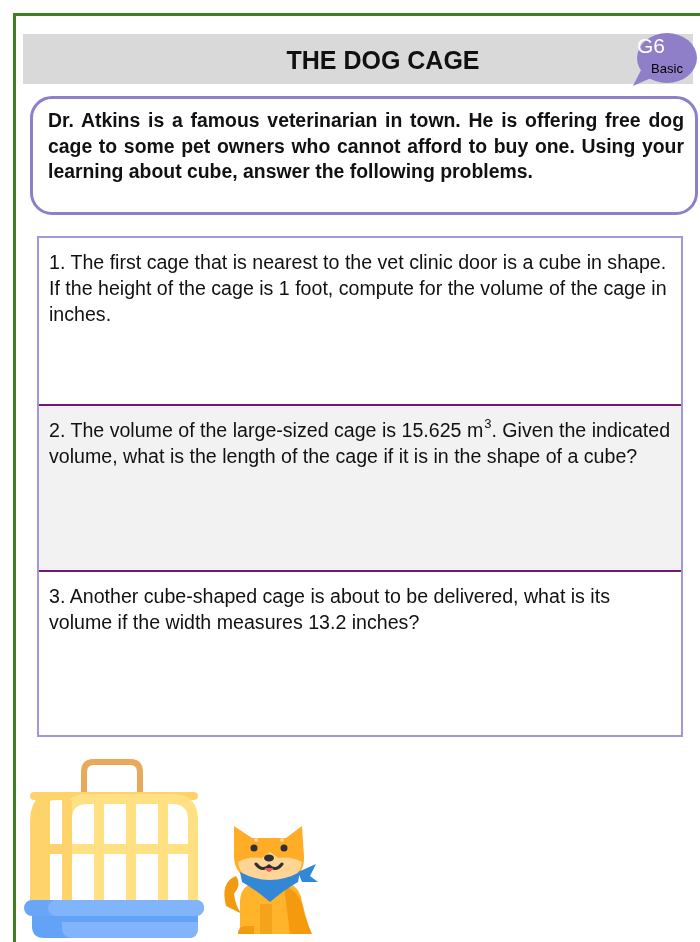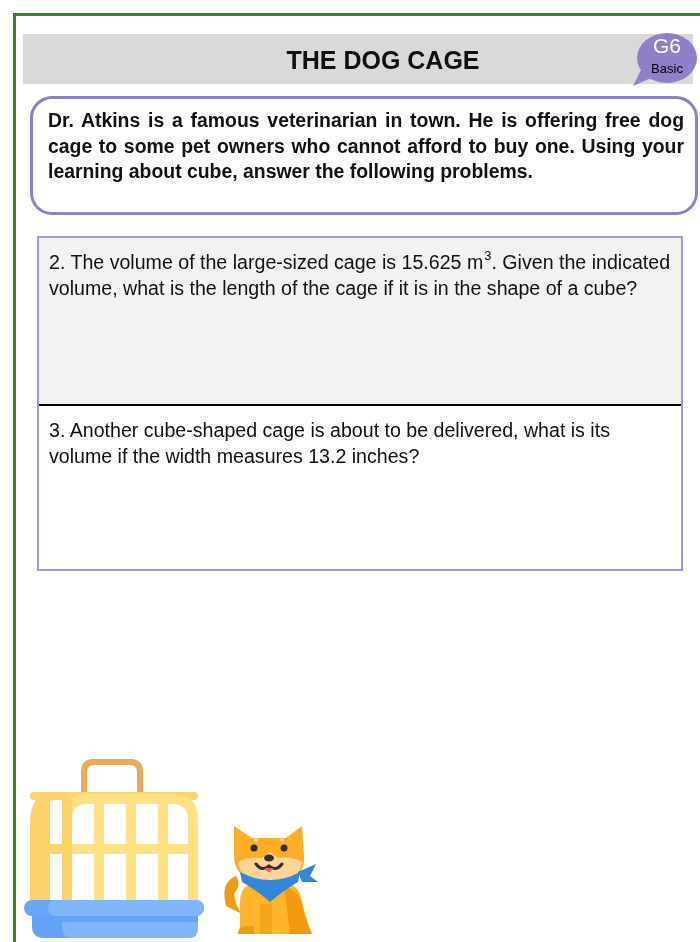--- a/index.html
+++ b/index.html
@@ -33,21 +33,21 @@
       padding-left: 50px;
     }
     .badge {
       position: absolute;
       left: 629px; top: 32px;
       width: 68px; height: 52px;
     }
     .badge svg { position: absolute; left: 0; top: 0; }
     .badge-grade {
       position: absolute; left: 8px; top: 2px; width: 60px;
-      text-align: center; color: #ffffff; font-size: 21px;
+      color: #ffffff; font-size: 21px;
     }
     .badge-level {
       position: absolute; left: 8px; top: 29px; width: 60px;
       text-align: center; color: #000000; font-size: 13px;
     }
     .intro-box {
       position: absolute;
       left: 30px; top: 96px;
       width: 668px; height: 119px;
       border: 3px solid #8f7fc9;
@@ -68,21 +68,21 @@
     }
     .problems {
       position: absolute;
       left: 37px; top: 236px;
       width: 646px;
       border: 2px solid #a596dc;
     }
     .problem {
       position: relative;
       width: 100%;
-      border-top: 2px solid #000000;
+      border-top: 2px solid #701a75;
       padding: 11px 10px 0 10px;
       font-size: 19.6px;
       line-height: 26px;
       color: #111;
     }
     .problem:first-child { border-top: none; }
     .problem.p1 { height: 166px; background: #ffffff; }
     .problem.p2 { height: 166px; background: #f2f2f2; }
     .problem.p3 { height: 165px; background: #ffffff; }
     .problem sup { font-size: 13px; vertical-align: 9px; line-height: 0; padding-left: 1px; }
@@ -105,20 +105,23 @@
   </svg>
   <div class="badge-grade">G6</div>
   <div class="badge-level">Basic</div>
 </div>
 
 <div class="intro-box">
   <div class="intro-text">Dr. Atkins is a famous veterinarian in town. He is offering free dog cage to some pet owners who cannot afford to buy one. Using your learning about cube, answer the following problems.</div>
 </div>
 
 <div class="problems">
+  <div class="problem p1">
+    <span>1. The first cage that is nearest to the vet clinic door is a cube in shape. If the height of the cage is 1 foot, compute for the volume of the cage in inches.</span>
+  </div>
   <div class="problem p2">
     <span>2. The volume of the large-sized cage is 15.625 m</span><sup>3</sup><span>. Given the indicated volume, what is the length of the cage if it is in the shape of a cube?</span>
   </div>
   <div class="problem p3">
     <span>3. Another cube-shaped cage is about to be delivered, what is its volume if the width measures 13.2 inches?</span>
   </div>
 </div>
 
 <div class="illus-cage">
   <svg width="190" height="180" viewBox="0 0 190 180">

